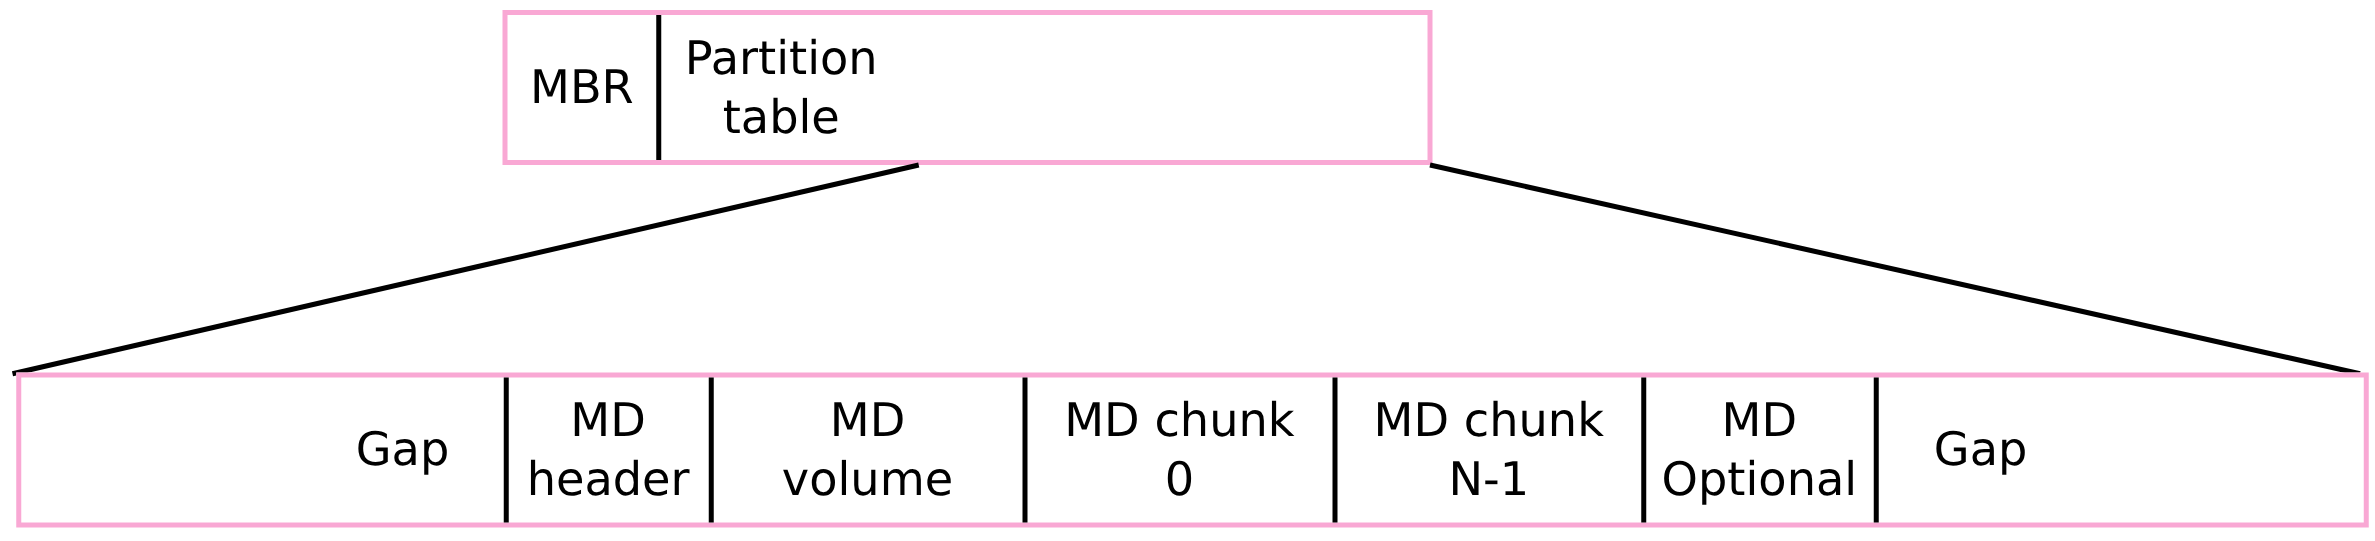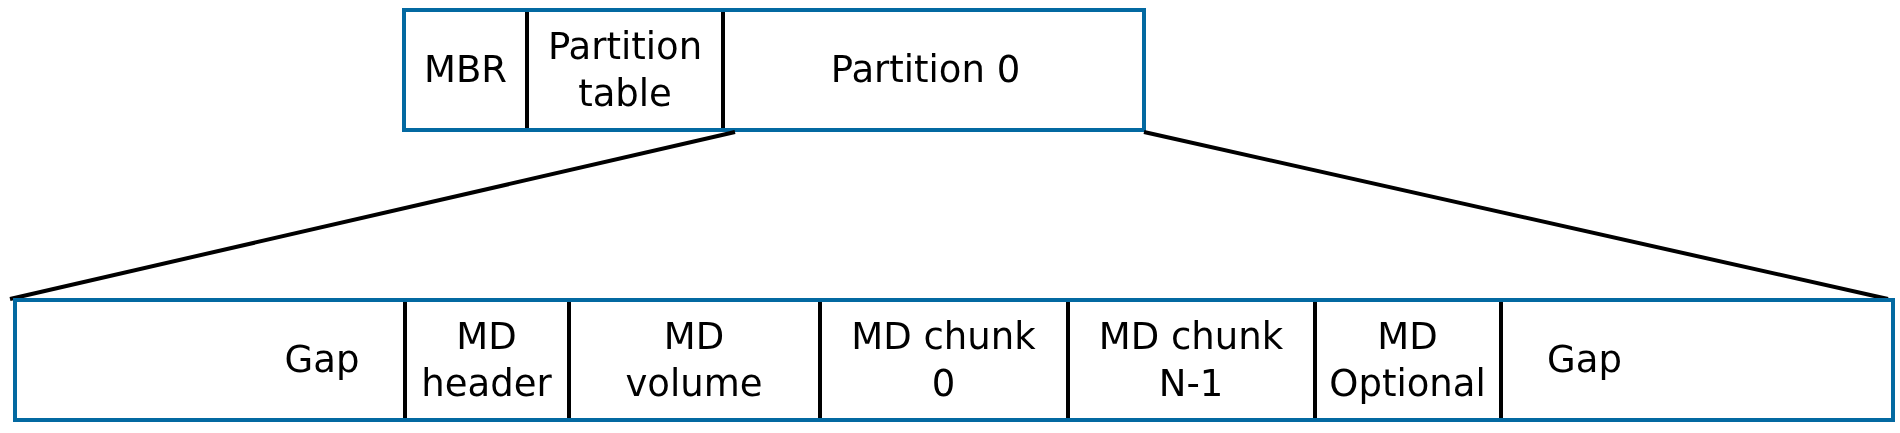--- a/index.html
+++ b/index.html
@@ -12,21 +12,21 @@
     width: 1900px;
     height: 433px;
     background: #ffffff;
     font-family: "DejaVu Sans", sans-serif;
     color: #000000;
     overflow: hidden;
   }
   .row {
     position: absolute;
     display: flex;
-    border: 4px solid #0369a1;
+    border: 4px solid #f9a8d4;
     box-sizing: border-box;
     background: #ffffff;
   }
   .row-top {
     left: 402px;
     top: 8px;
     width: 744px;
     height: 124px;
   }
   .row-bottom {
@@ -61,21 +61,20 @@
 </style>
 </head>
 <body>
 
 <div class="canvas">
 
   <div class="row row-top">
     <div class="cell" style="width:119px">MBR</div>
     <div class="cell bl" style="width:196px">Partition
 table</div>
-    <div class="cell bl" style="width:405px">Partition 0</div>
   </div>
 
   <svg class="lines-svg" viewBox="0 0 1900 433">
     <line x1="735" y1="132" x2="10" y2="299" stroke="#000000" stroke-width="4"></line>
     <line x1="1144" y1="132" x2="1888" y2="299" stroke="#000000" stroke-width="4"></line>
   </svg>
 
   <div class="row row-bottom">
     <div class="cell" style="width:161px">Gap</div>
     <div class="cell bl" style="width:164px">MD

